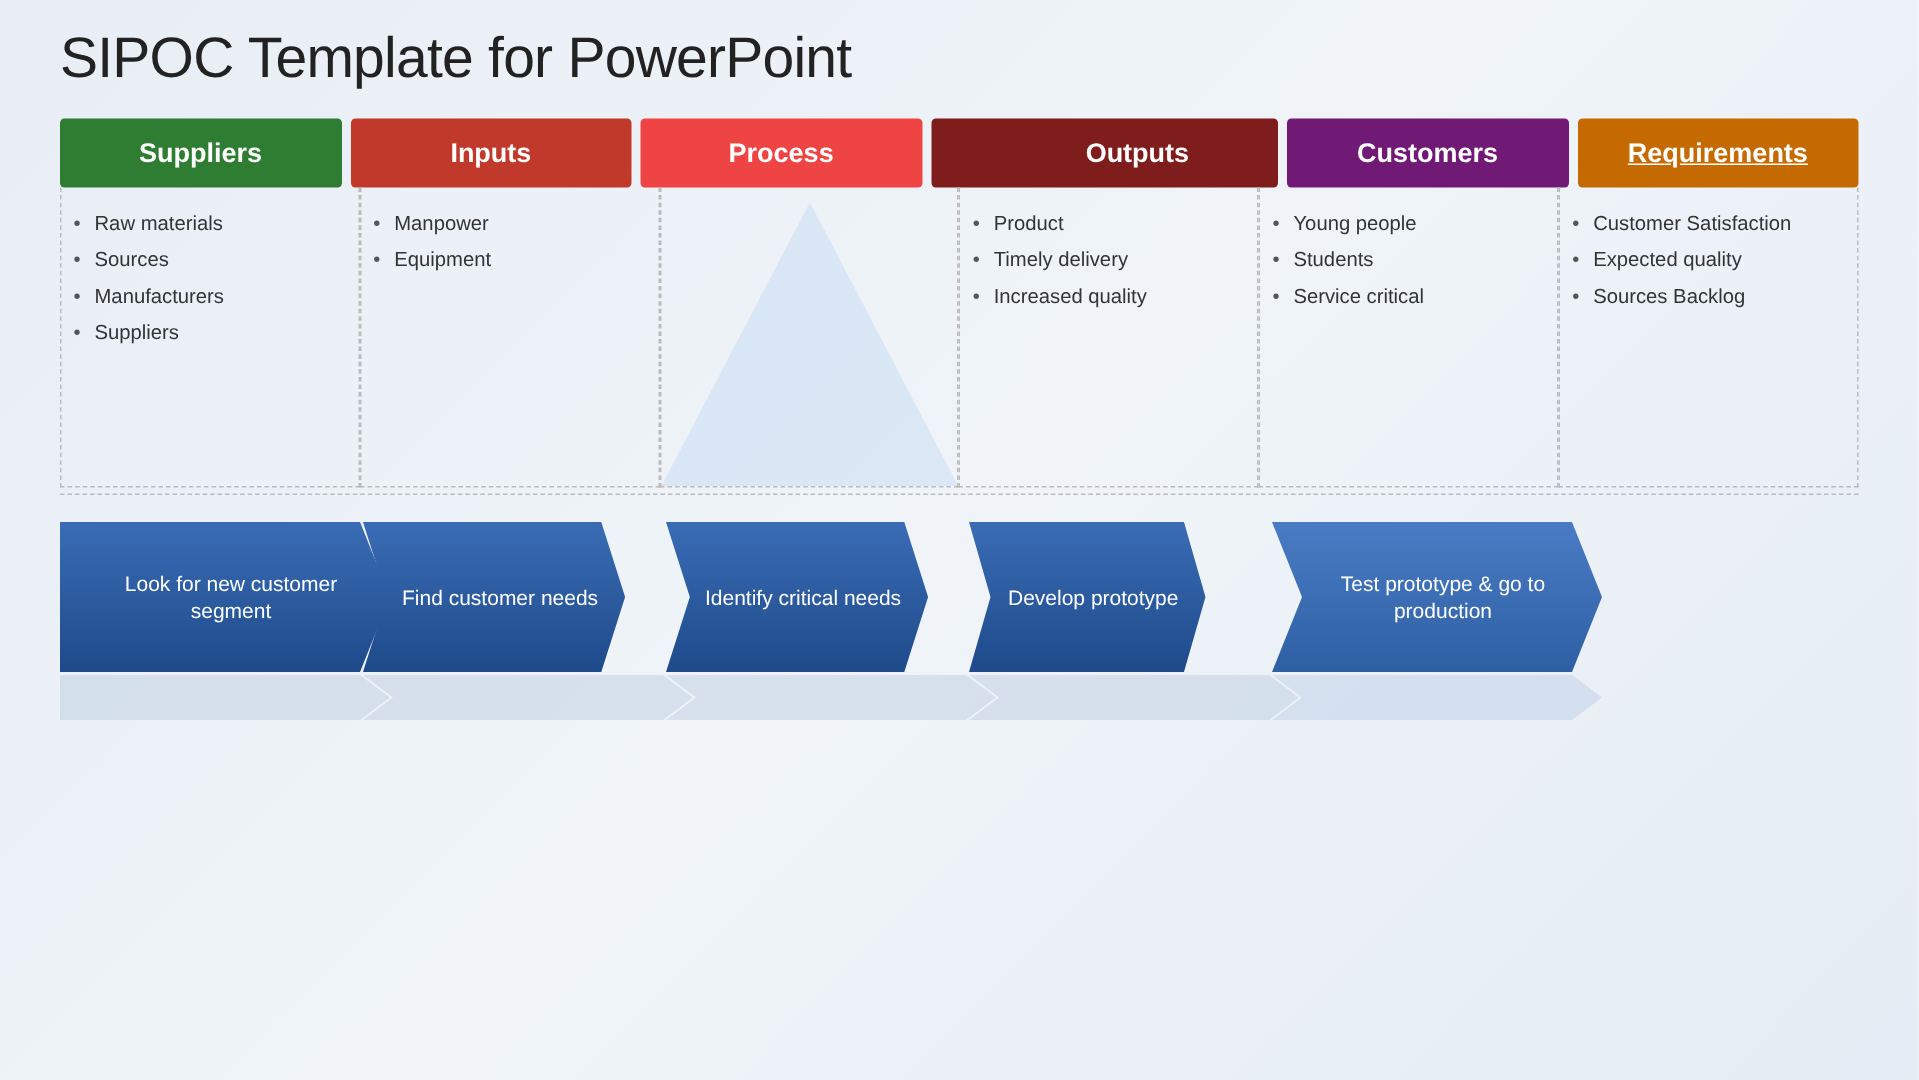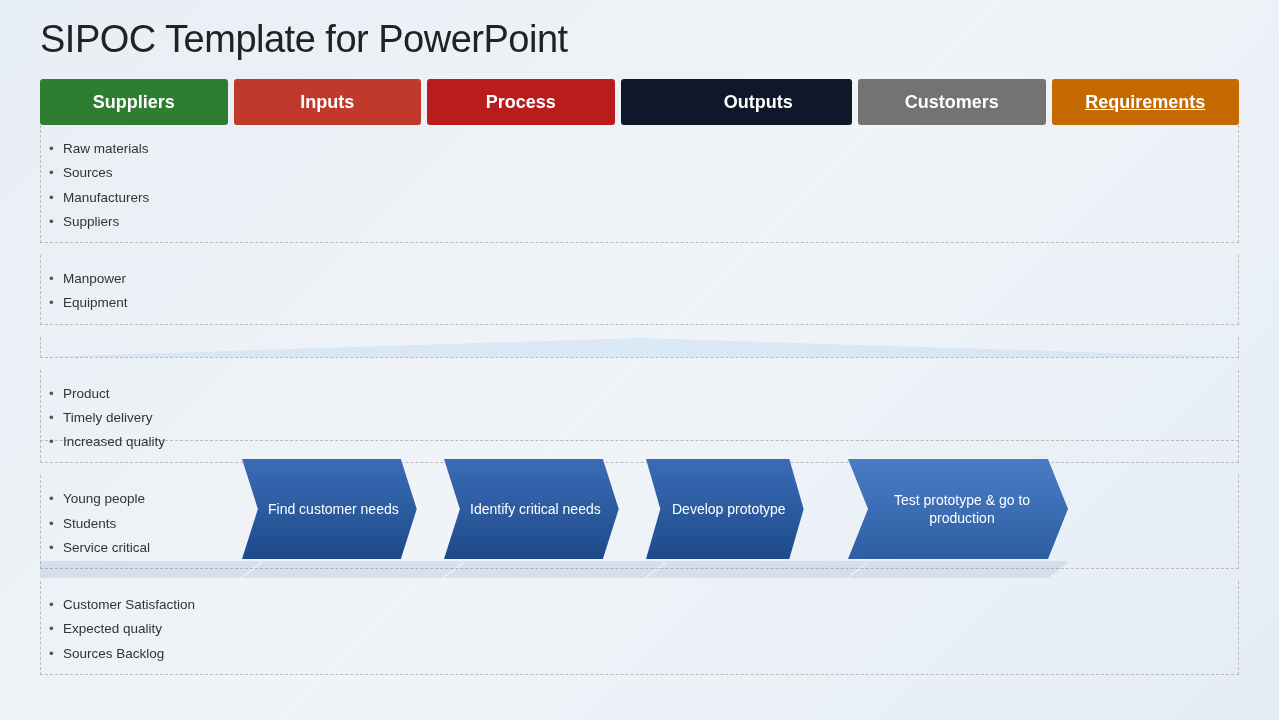--- a/index.html
+++ b/index.html
@@ -42,32 +42,31 @@
       align-items: center;
       justify-content: center;
       color: white;
       font-size: 18px;
       font-weight: 600;
       border-radius: 3px;
     }
 
     .col-suppliers { background-color: #2e7d32; }
     .col-inputs    { background-color: #c0392b; }
-    .col-process   { background-color: #b91c1c; }
-    .col-outputs   { background-color: #0f172a; padding-left: 44px; }
-    .col-customers { background-color: #737373; }
+    .col-process   { background-color: #ef4444; }
+    .col-outputs   { background-color: #7f1d1d; padding-left: 44px; }
+    .col-customers { background-color: #701a75; }
     .col-requirements { background-color: #c46a00; text-decoration: underline; }
 
     
     .sipoc-body {
       display: flex;
-      gap: 12px;
+      gap: 0;
       position: relative;
       min-height: 200px;
-      flex-direction: column;
     }
 
     .sipoc-col-body {
       flex: 1;
       padding: 12px 8px 8px 8px;
       border: 1.5px dashed #bbb;
       border-top: none;
       background: transparent;
       font-size: 13.5px;
       color: #333;
@@ -260,20 +259,21 @@
       <div class="chevron">
         <svg viewBox="0 0 220 100" preserveAspectRatio="none">
           <defs>
             <linearGradient id="g1" x1="0%" y1="0%" x2="0%" y2="100%">
               <stop offset="0%" style="stop-color:#3a6cb5"></stop>
               <stop offset="100%" style="stop-color:#1e4a8a"></stop>
             </linearGradient>
           </defs>
           <polygon points="0,0 200,0 220,50 200,100 0,100" fill="url(#g1)"></polygon>
         </svg>
+        <span class="chevron-text">Look for new customer segment</span>
       </div>
     </div>
 
     <div class="chevron-wrapper chevron-2">
       <div class="chevron">
         <svg viewBox="0 0 220 100" preserveAspectRatio="none">
           <defs>
             <linearGradient id="g2" x1="0%" y1="0%" x2="0%" y2="100%">
               <stop offset="0%" style="stop-color:#3a6cb5"></stop>
               <stop offset="100%" style="stop-color:#1e4a8a"></stop>

